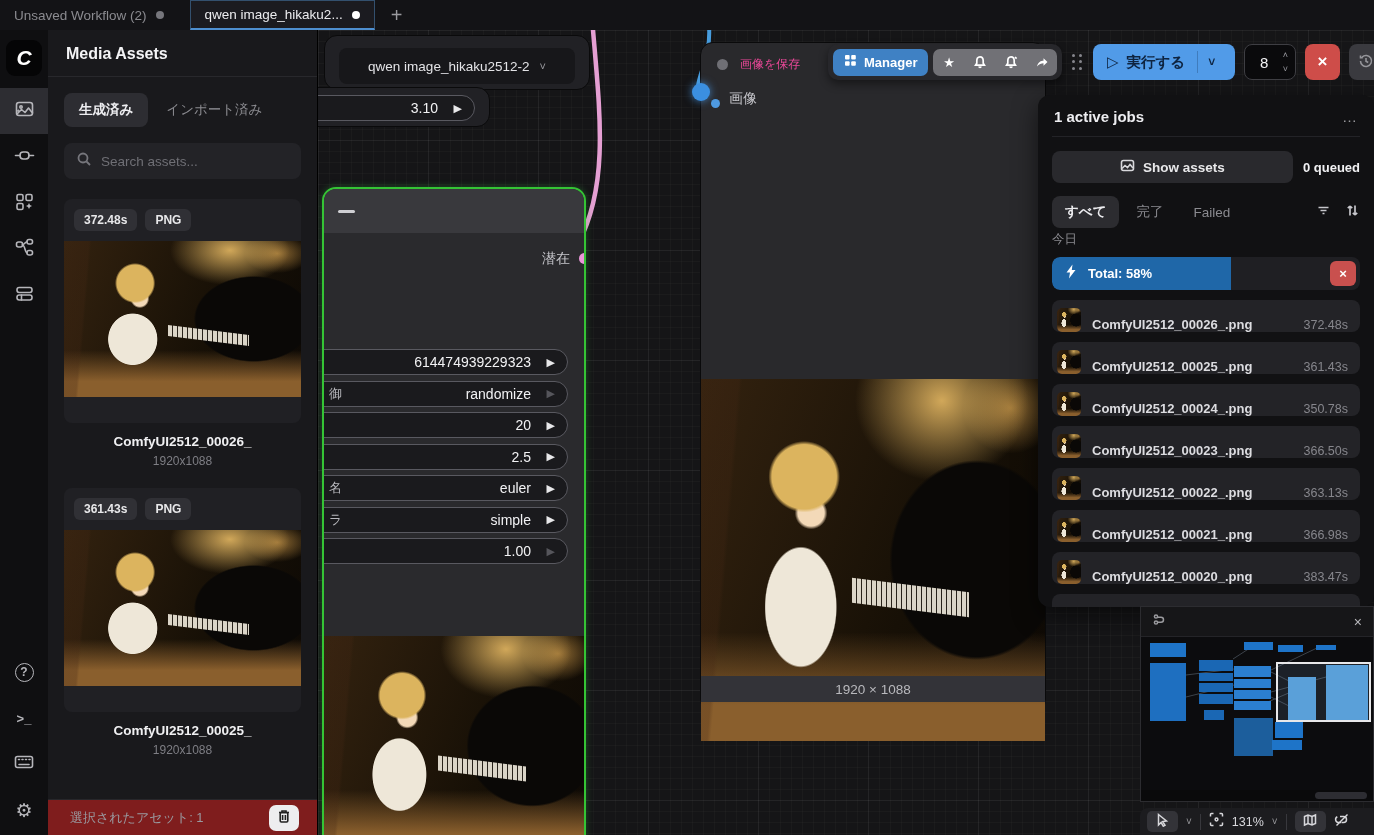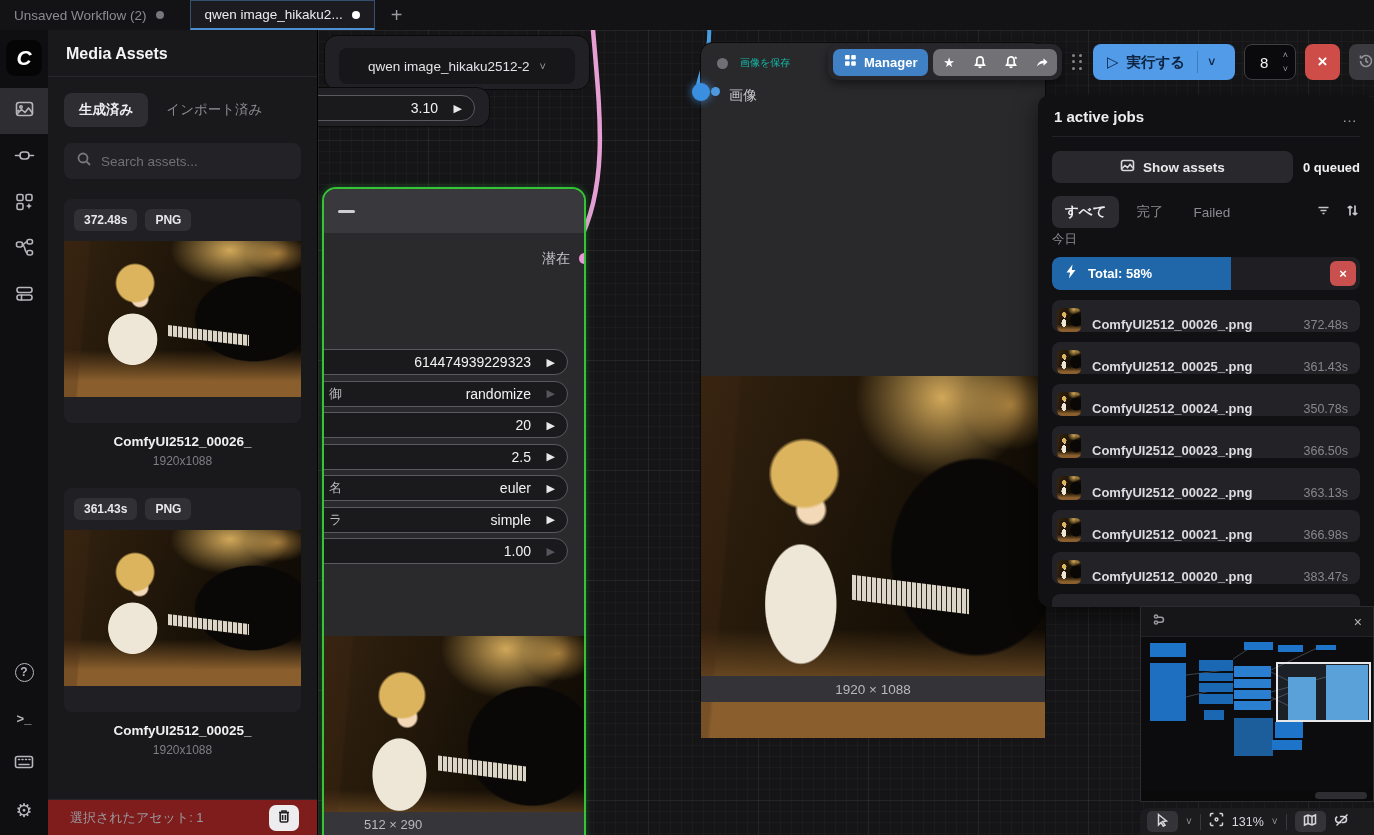--- a/index.html
+++ b/index.html
@@ -87,22 +87,22 @@
   .socket { width:11px; height:11px; border-radius:50%; }
   .socket.pink { background:#ea96d8; position:absolute; right:-6px; top:6px; }
   .sampler-widgets { position:absolute; top:160px; left:-26px; right:16px; display:flex; flex-direction:column; gap:5.5px; }
   .sampler-preview { position:absolute; left:0; top:403px; width:100%; height:220px; }
   .sampler-caption { position:absolute; left:0; top:623px; width:100%; height:24px; background:#36363a;
     font-size:13px; color:#b9b9bd; display:flex; align-items:center; padding-left:40px; }
 
   .node-save { left:382px; top:12px; width:346px; height:670px; background:#29292c; overflow:visible; }
   .save-title { display:flex; align-items:center; gap:12px; padding:13px 0 0 16px; }
   .collapse-dot { width:11px; height:11px; border-radius:50%; background:#6f6f75; }
-  .save-title-text { font-size:10px; color:#14b8a6; }
-  .save-input-row { display:flex; align-items:flex-start; gap:9px; padding:17px 0 0 10px; }
+  .save-title-text { font-size:12px; color:#ec4899; }
+  .save-input-row { display:flex; align-items:flex-end; gap:9px; padding:17px 0 0 10px; }
   .socket.blue-sm { width:9px; height:9px; background:#4f9ae0; }
   .save-input-label { font-size:14px; color:#c6c6cb; }
   .big-socket { position:absolute; left:-9px; top:40px; width:18px; height:18px; border-radius:50%;
     background:#3b8fe0; box-shadow:0 0 8px rgba(70,150,230,.8); }
   .filename-pill { position:absolute; left:22px; right:8px; top:70px; height:28px; background:#1d1d21;
     border:1.5px solid #595960; border-radius:999px; display:flex; align-items:center; padding-left:18px;
     font-size:14px; color:#9a9aa0; cursor:text; }
   .save-image { position:absolute; left:0; top:271px; width:100%; height:362px; }
   .save-caption { position:absolute; left:0; top:633px; width:100%; height:26px; background:#333338;
     display:flex; align-items:center; justify-content:center; font-size:13.5px; color:#b9b9bd; }
@@ -404,21 +404,20 @@
             <span class="w-arrow">▶</span>
           </div>
 
           <div class="widget-pill">
             <span class="w-label"></span>
             <span class="w-value">1.00</span>
             <span class="w-arrow dim">▶</span>
           </div>
         </div>
       <div class="sampler-preview art"></div>
-      <div class="sampler-caption">512 × 290</div>
     </div>
 
     <div class="node node-save">
       <div class="save-title">
         <span class="collapse-dot"></span>
         <span class="save-title-text">画像を保存</span>
       </div>
       <span class="big-socket"></span>
       <div class="save-input-row">
         <span class="socket blue-sm"></span>

